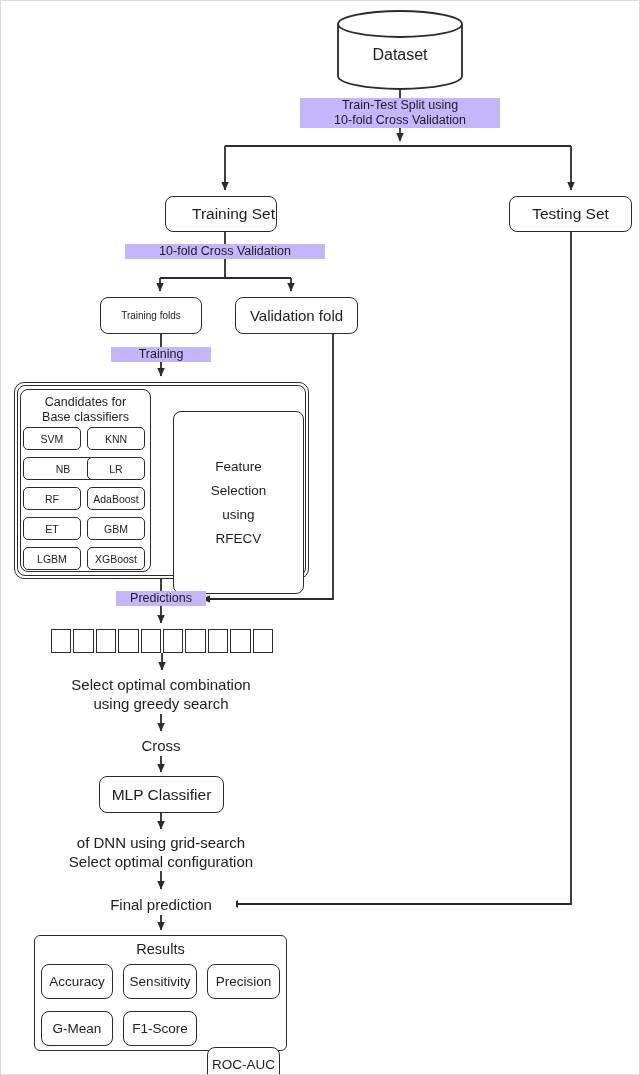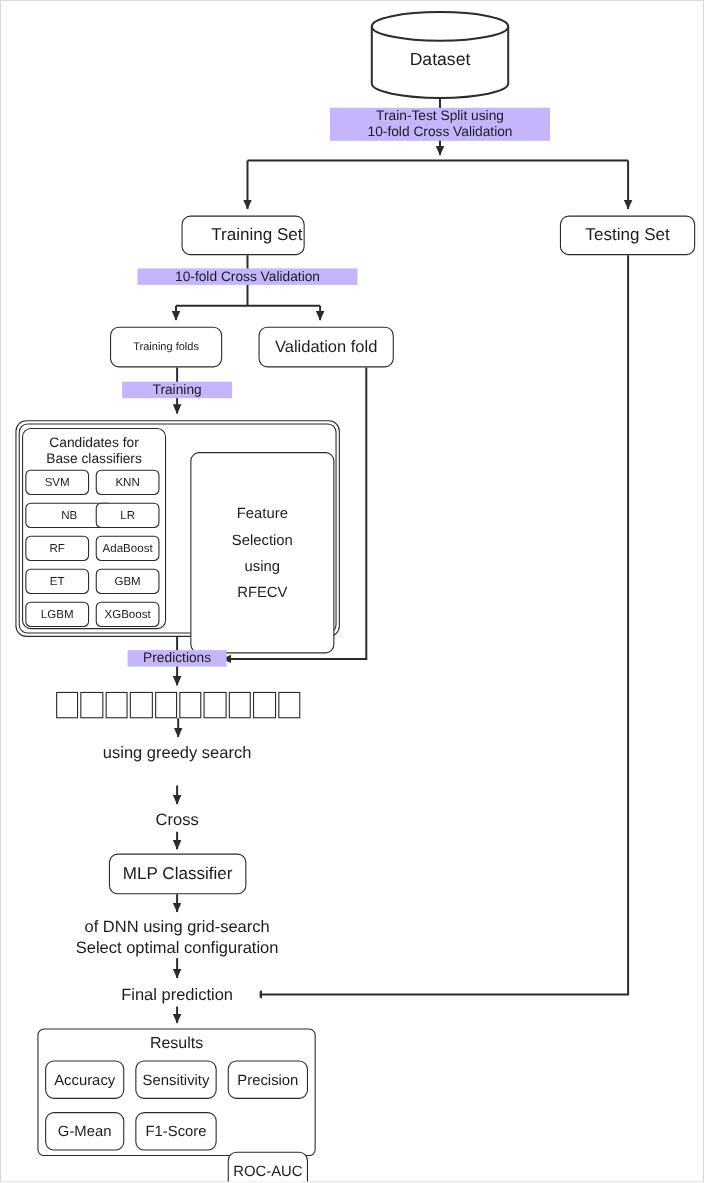--- a/index.html
+++ b/index.html
@@ -229,20 +229,21 @@
     <div class="cell"></div>
     <div class="cell"></div>
     <div class="cell"></div>
     <div class="cell"></div>
     <div class="cell"></div>
     <div class="cell"></div>
     <div class="cell"></div>
   </div>
 
   <div class="abs flowtext" style="left:60px;top:675px;width:200px;">
+    <div>Select optimal combination</div>
     <div>using greedy search</div>
   </div>
 
   <div class="abs flowtext" style="left:110px;top:736px;width:100px;">Cross</div>
 
   <div class="abs node" style="left:98px;top:775px;width:125px;height:37px;">
     <span>MLP Classifier</span>
   </div>
 
   <div class="abs flowtext" style="left:50px;top:833px;width:220px;">

